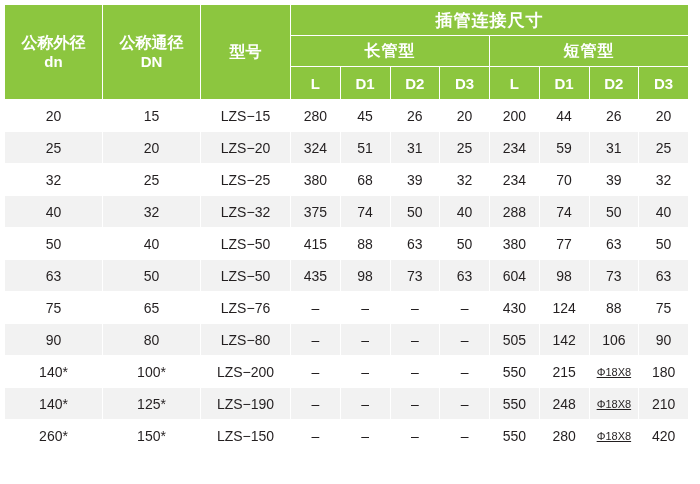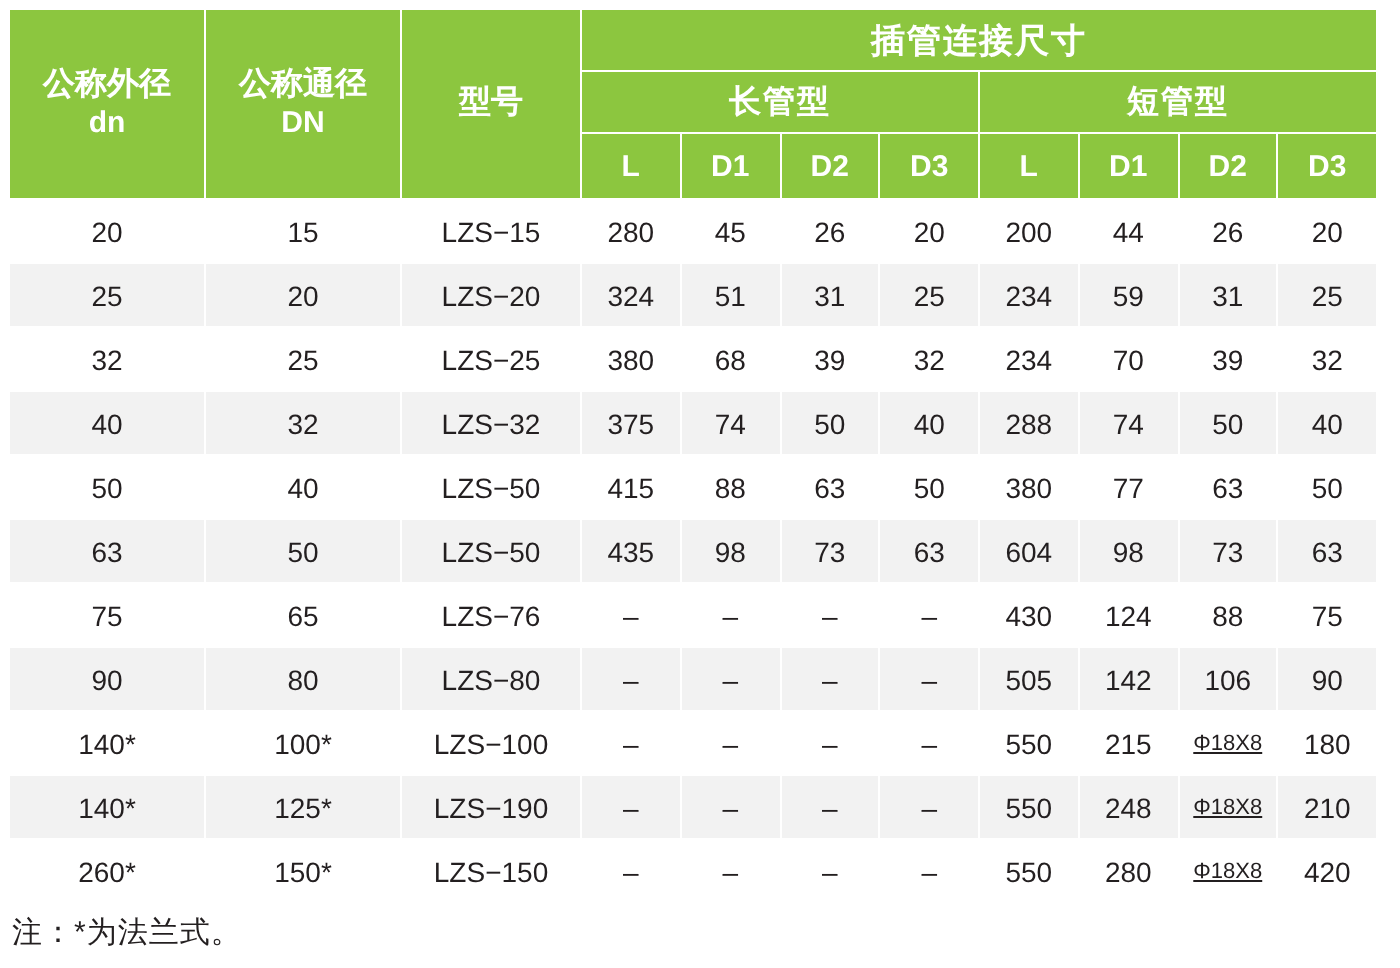--- a/index.html
+++ b/index.html
@@ -236,21 +236,21 @@
           <td class="dash">–</td>
           <td class="dash">–</td>
           <td>505</td>
           <td>142</td>
           <td>106</td>
           <td>90</td>
         </tr>
         <tr>
           <td>140*</td>
           <td>100*</td>
-          <td>LZS−100</td>
+          <td>LZS−200</td>
           <td class="dash">–</td>
           <td class="dash">–</td>
           <td class="dash">–</td>
           <td class="dash">–</td>
           <td>550</td>
           <td>215</td>
           <td class="small">Φ18X8</td>
           <td>180</td>
         </tr>
         <tr class="alt">
@@ -275,14 +275,13 @@
           <td class="dash">–</td>
           <td class="dash">–</td>
           <td>550</td>
           <td>280</td>
           <td class="small">Φ18X8</td>
           <td>420</td>
         </tr>
       </tbody>
   </table>
 
-  <div class="note">注：*为法兰式。</div>
 </div>
 
 </body></html>

